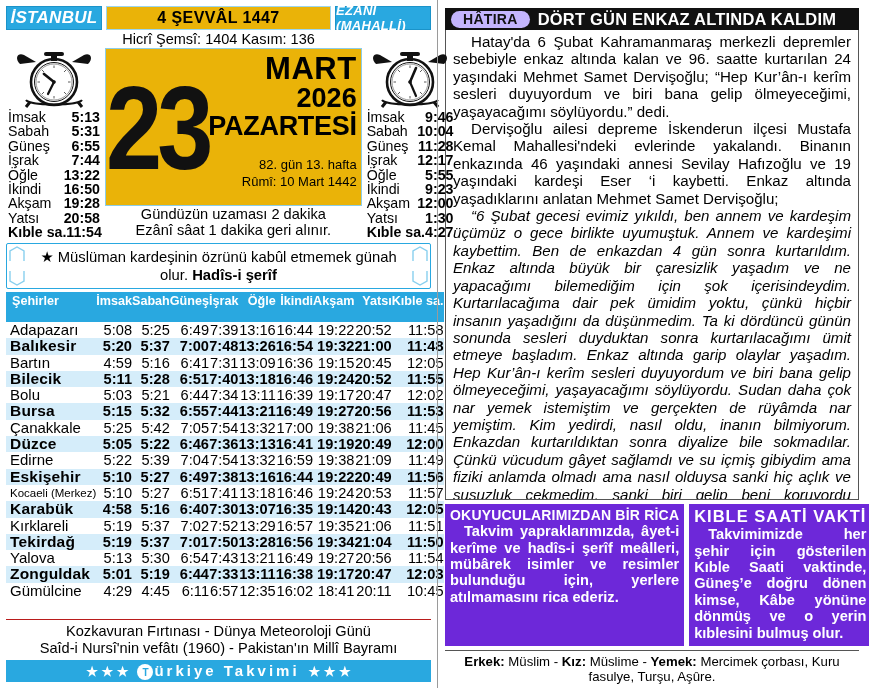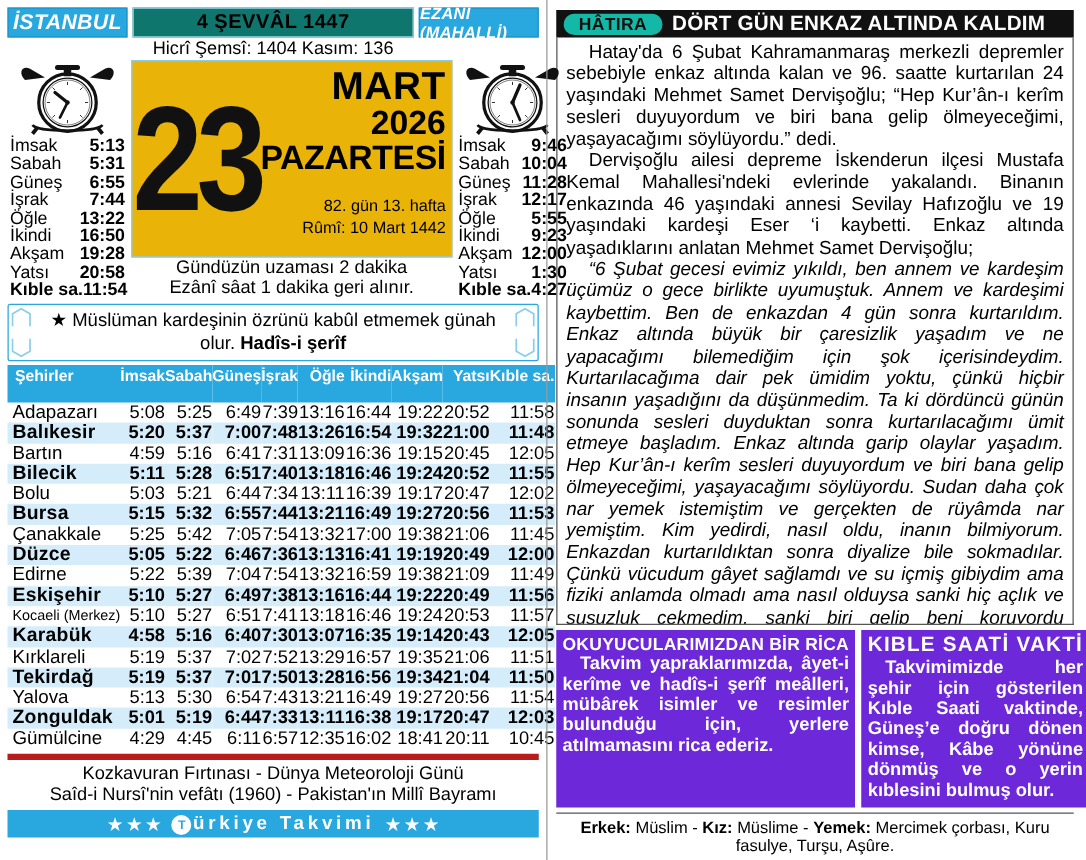--- a/index.html
+++ b/index.html
@@ -32,21 +32,21 @@
   .badge-city, .badge-ezani {
     background: #29a8e0; color: #fff;
     font-weight: bold; font-style: italic;
     display: flex; align-items: center; justify-content: center;
     letter-spacing: .3px;
     border: 1px solid #1b93c9;
   }
   .badge-city { width: 96px; font-size: 17px; }
   .badge-ezani { width: 96px; font-size: 13px; }
   .hijri-box {
-    flex: 1; background: #0f766e; border: 1px solid #9cd6ee;
+    flex: 1; background: #eab308; border: 1px solid #9cd6ee;
     display: flex; align-items: center; justify-content: center;
     font-size: 16px; font-weight: bold; color: #000; letter-spacing: .4px;
   }
   .semsi {
     text-align: center; font-size: 14.5px; color: #000;
     margin-top: 1px; font-weight: 500;
     padding-left: 96px; padding-right: 96px;
   }
 
   
@@ -109,22 +109,22 @@
   table.cities td {
     font-size: 14.6px; padding: 0px 0; text-align: right;
     white-space: nowrap; line-height: 16.3px; color: #000;
   }
   table.cities td.city { text-align: left; padding-left: 4px; font-size: 15px; }
   table.cities tr.alt { background: #d5edfa; }
   table.cities tr.alt td { font-weight: bold; }
   table.cities td.city.small { font-size: 11.5px; font-weight: normal; }
   table.cities tr.alt td.city { font-size: 15.5px; letter-spacing: .2px; }
 
-  .events { text-align: center; font-size: 14.6px; line-height: 16.5px; margin-top: 4px;
-            border-top: 5px solid #b91c1c; padding-top: 3px; }
+  .events { text-align: center; font-size: 14.6px; line-height: 16.5px; margin-top: 20px;
+            border-top: 1px solid #b91c1c; padding-top: 3px; }
   .brandbar {
     margin-top: 4px; height: 22px; background: #29a8e0; color: #fff;
     display: flex; align-items: center; justify-content: center; gap: 9px;
     font-size: 15px; font-weight: bold; letter-spacing: 3px;
   }
   .brandbar .star { font-size: 13px; letter-spacing: 0; }
   .brand-logo {
     display: inline-flex; align-items: center; justify-content: center;
     width: 16px; height: 16px; border-radius: 50%; background: #fff; color: #29a8e0;
     font-size: 10px; font-weight: bold; letter-spacing: 0; margin-right: 1px;
@@ -133,21 +133,21 @@
   
   #right {
     width: 432px; height: 688px; padding: 8px 10px 4px 8px;
     display: flex; flex-direction: column;
   }
   .news-head {
     background: #111; color: #fff; height: 22px;
     display: flex; align-items: center; padding: 0 6px; gap: 8px;
   }
   .pill {
-    background: #14b8a6; color: #111; border-radius: 9px;
+    background: #c4b5fd; color: #111; border-radius: 9px;
     font-size: 14px; font-weight: bold; padding: 0 12px; line-height: 17px;
     letter-spacing: .3px;
   }
   .news-title { font-size: 16.5px; font-weight: bold; letter-spacing: .2px; white-space: nowrap; }
   .article {
     flex: 1; border-left: 1px solid #555; border-right: 1px solid #555;
     border-bottom: 1px solid #555;
     padding: 3px 7px 2px 7px; overflow: hidden;
   }
   .article p {

